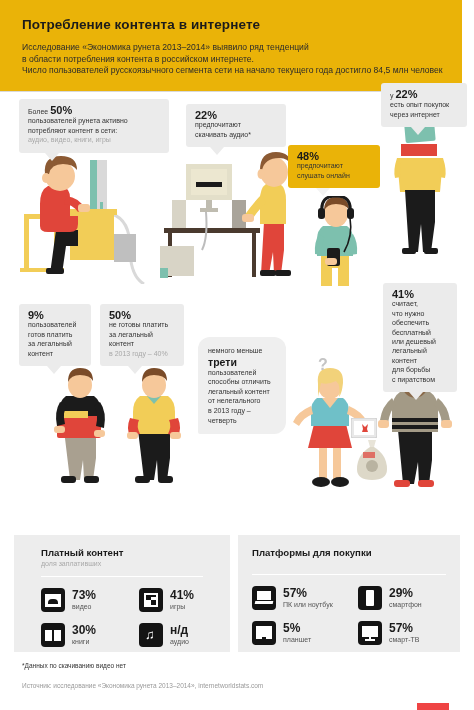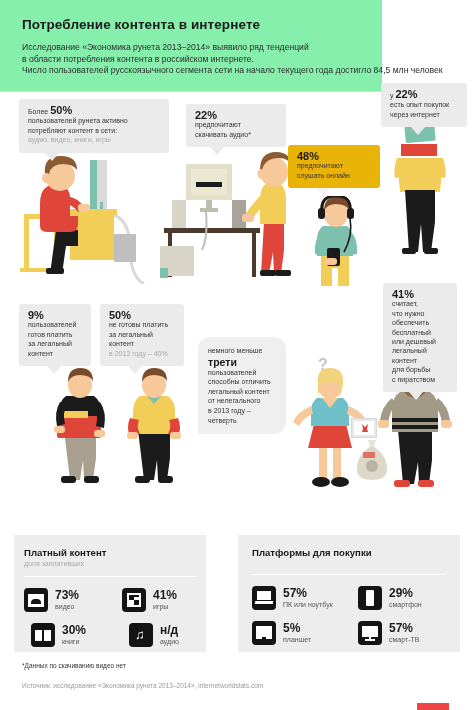--- a/index.html
+++ b/index.html
@@ -10,22 +10,22 @@
   }
   #page{
     position:relative;
     width:474px;height:710px;
     background:#ffffff;
     overflow:hidden;
   }
 
   
   .header{
-    position:absolute;left:0;top:0;width:382px;height:92px;
-    background:#86efac;
+    position:absolute;left:0;top:0;width:462px;height:92px;
+    background:#eab308;
     border-bottom:1px solid #d9d9d9;
     box-sizing:border-box;
     padding-left:29px;
   }
   .header h1{
     position:absolute;left:22px;top:17px;margin:0;
     font-size:13.5px;font-weight:bold;color:#1b1b1b;letter-spacing:.1px;
   }
   .header .lead{
     position:absolute;left:22px;top:42px;width:438px;margin:0;
@@ -365,21 +365,21 @@
     <div>обеспечить</div>
     <div>бесплатный</div>
     <div>или дешевый</div>
     <div>легальный</div>
     <div>контент</div>
     <div>для борьбы</div>
     <div>с пиратством</div>
     <span class="tail" style="left:26px;bottom:-8px;"></span>
   </div>
 
-  <div class="panel" style="left:14px;top:535px;width:192px;height:117px;padding:12px 10px;">
+  <div class="panel" style="left:14px;top:535px;width:216px;height:117px;padding:12px 27px;">
     <div class="ptitle">Платный контент</div>
     <div class="psub">доля заплативших</div>
     <div class="rule" style="margin:9px 0 11px 0;"></div>
 
     <div class="statrow" style="margin-bottom:11px;">
       <div class="stat" style="width:98px;">
         <div class="ico">
           <span class="g" style="left:4px;top:6px;width:16px;height:12px;"></span>
           <span style="position:absolute;left:7px;top:11px;width:10px;height:5px;background:#141414;border-radius:4px 4px 0 0;"></span>
           <span class="g" style="left:4px;top:17px;width:16px;height:2px;"></span>
@@ -397,21 +397,21 @@
           <span style="position:absolute;left:12px;top:7px;width:5px;height:2px;background:#141414;"></span>
         </div>
         <div class="txt">
           <div class="val">41%</div>
           <div class="lbl">игры</div>
         </div>
       </div>
     </div>
 
     <div class="statrow">
-      <div class="stat" style="width:98px;margin-left:7px;">
+      <div class="stat" style="width:98px;">
         <div class="ico">
           <span class="g" style="left:4px;top:7px;width:7px;height:11px;"></span>
           <span class="g" style="left:13px;top:7px;width:7px;height:11px;"></span>
         </div>
         <div class="txt">
           <div class="val">30%</div>
           <div class="lbl">книги</div>
         </div>
       </div>
       <div class="stat">

